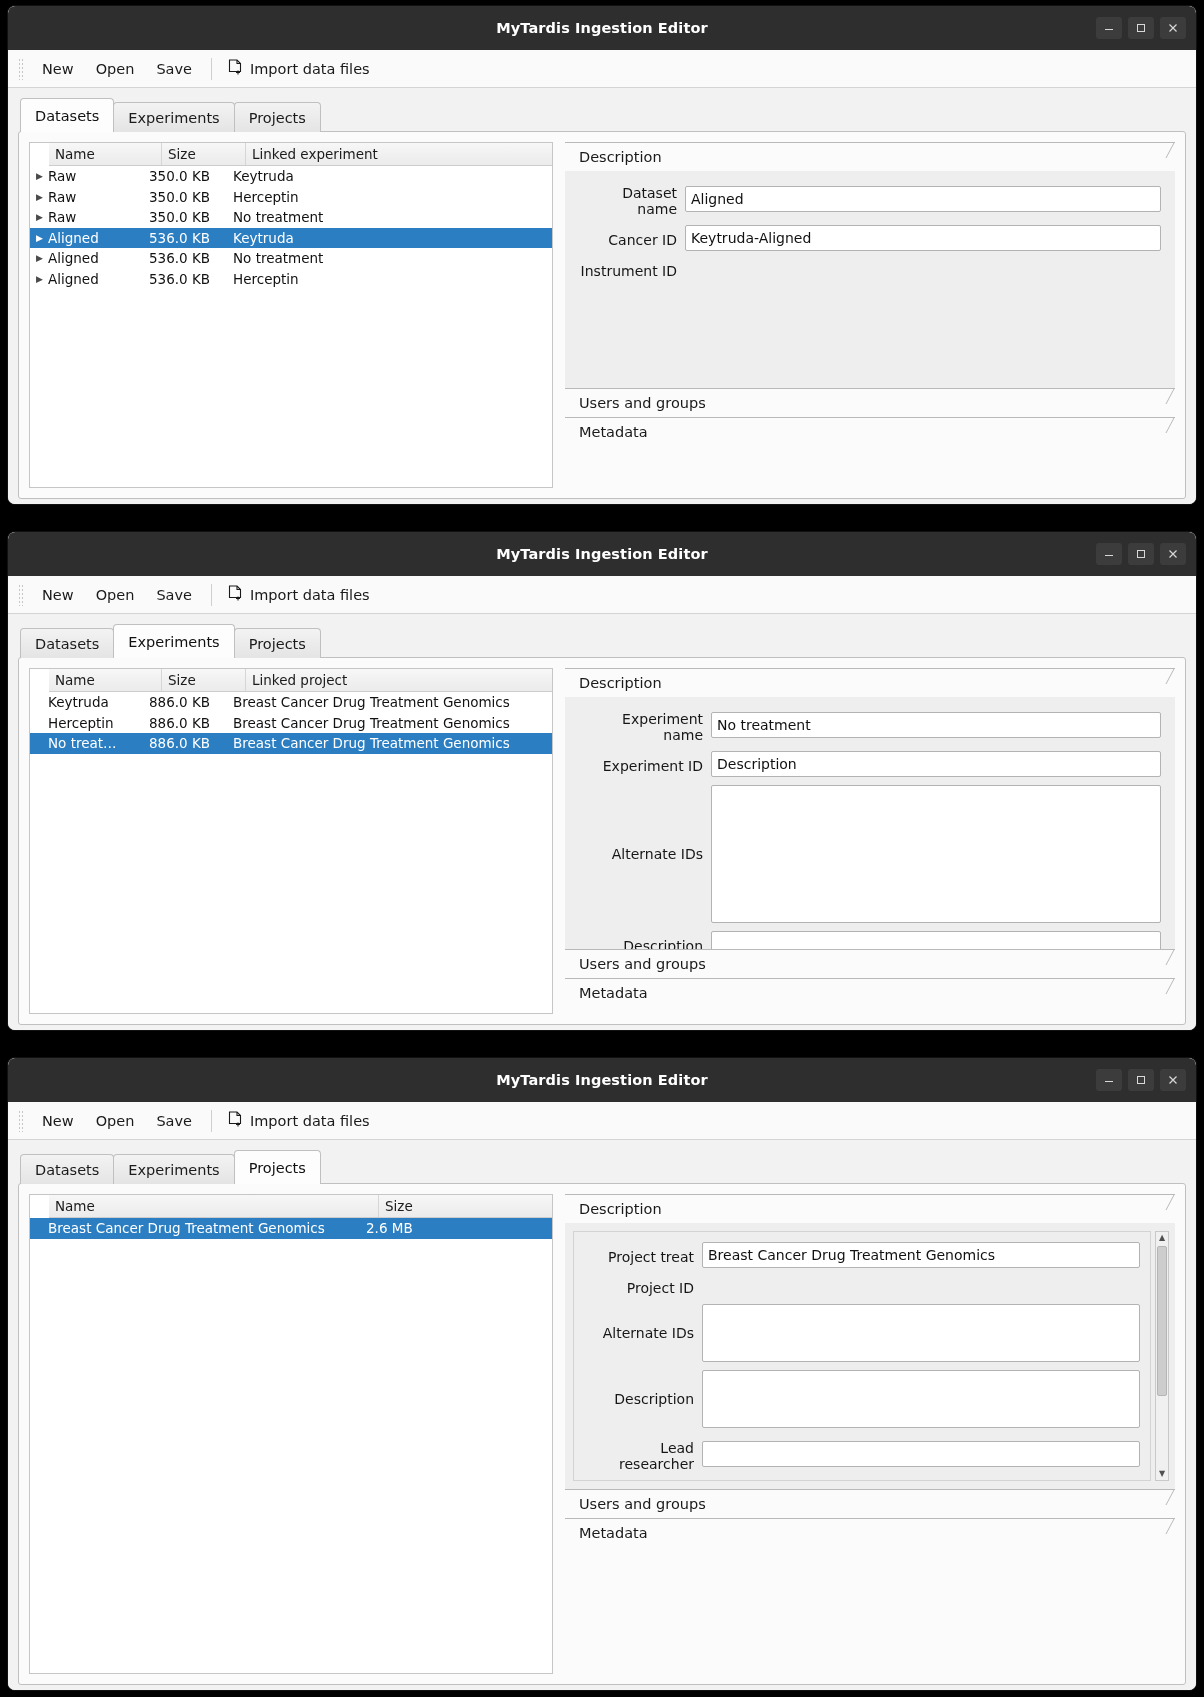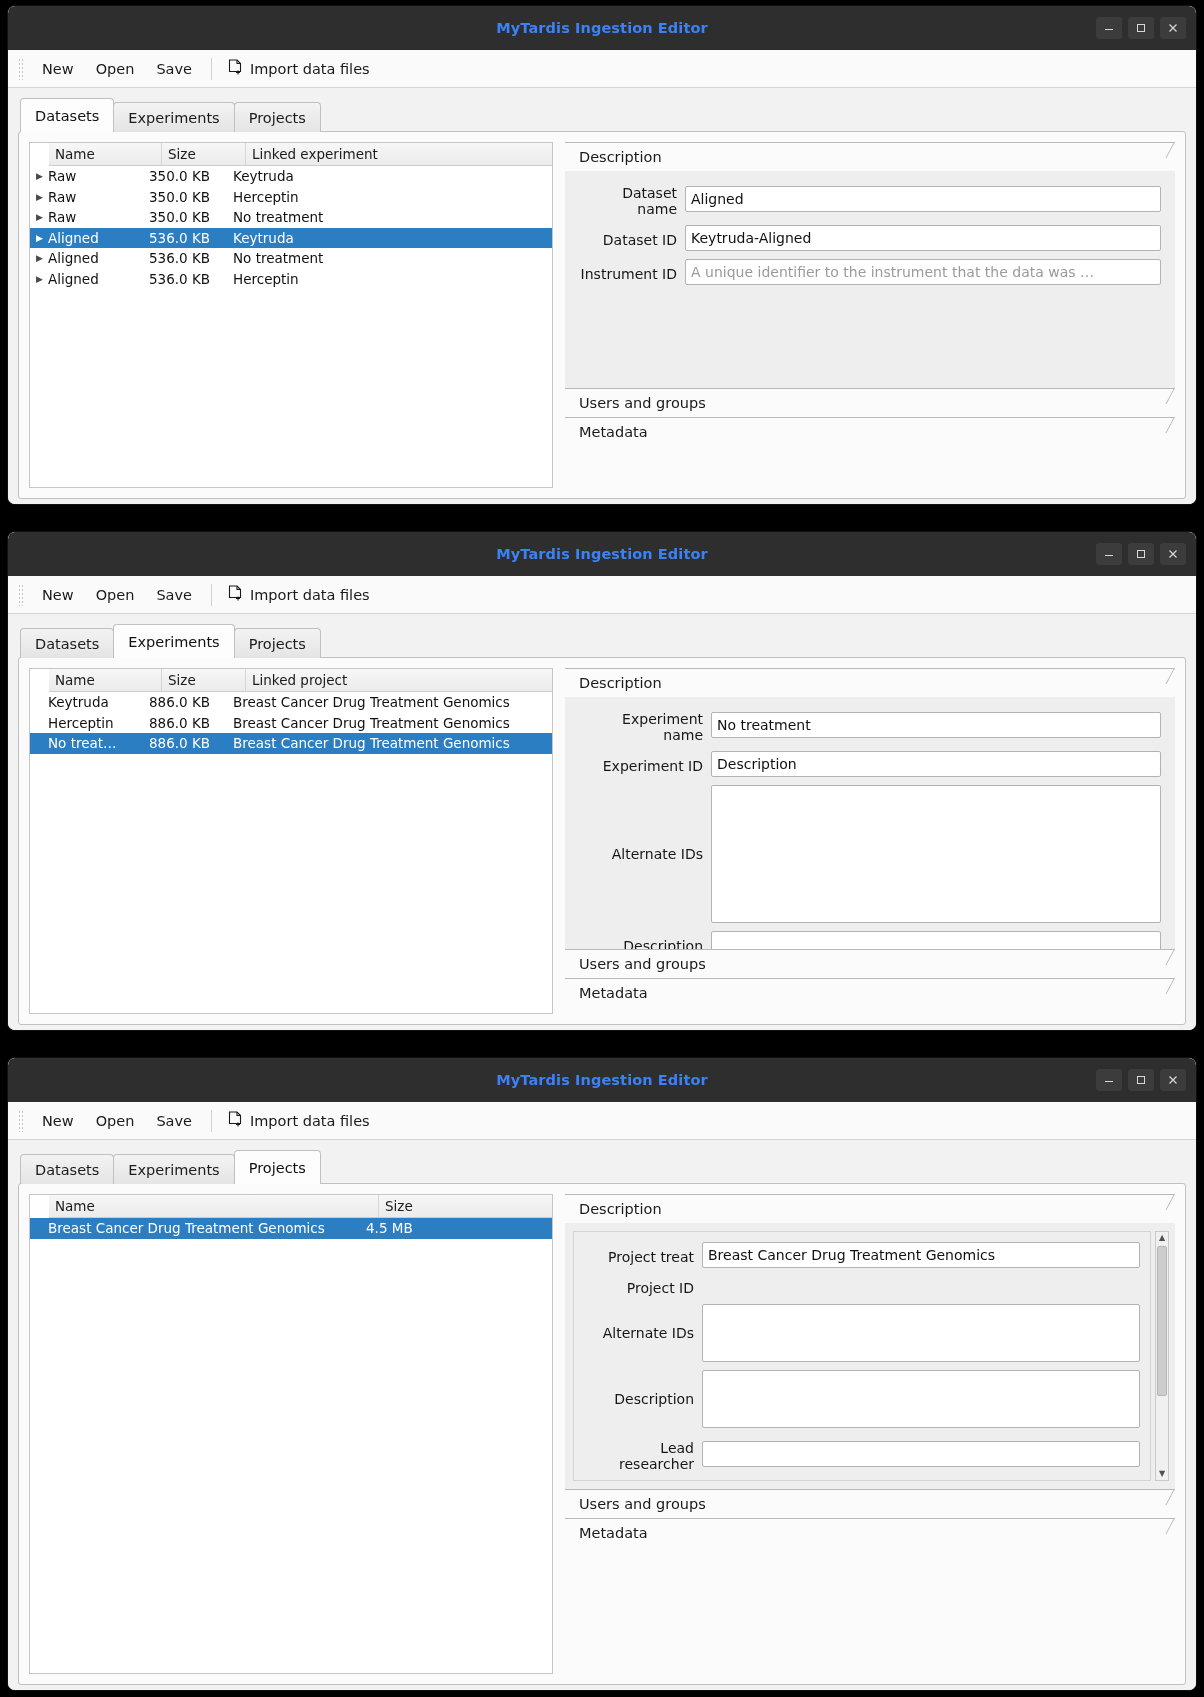--- a/index.html
+++ b/index.html
@@ -28,21 +28,21 @@
     height: 44px;
     background: #2e2e2e;
     display: flex;
     align-items: center;
     justify-content: center;
     position: relative;
     border-top-left-radius: 7px;
     border-top-right-radius: 7px;
   }
   .titlebar-title {
-    color: #3b82f6;
+    color: #ffffff;
     font-size: 14.5px;
     font-weight: bold;
     letter-spacing: 0.1px;
   }
   .win-buttons {
     position: absolute;
     right: 10px; top: 0; bottom: 0;
     display: flex; align-items: center; gap: 6px;
   }
   .win-btn {
@@ -385,30 +385,27 @@
         <div class="detail">
           <div class="section-header">Description</div>
           <div class="section-body" style="height:217px;">
             <div class="frow">
               <div class="flabel" style="width:98px">Dataset name</div>
               <div class="fctl">
                   <div class="tinput">Aligned</div>
                 </div>
             </div>
             <div class="frow">
-              <div class="flabel" style="width:98px">Dataset ID</div>
+              <div class="flabel" style="width:98px">Cancer ID</div>
               <div class="fctl">
                   <div class="tinput">Keytruda-Aligned</div>
                 </div>
             </div>
             <div class="frow">
               <div class="flabel" style="width:98px">Instrument ID</div>
-              <div class="fctl">
-                  <div class="tinput placeholder">A unique identifier to the instrument that the data was …</div>
-                </div>
             </div>
           </div>
           <div class="section-header">Users and groups</div>
           <div class="section-header">Metadata</div>
         </div>
 
       </div>
     </div>
   </div>
 
@@ -583,21 +580,21 @@
         <div class="treewrap" style="width:524px;">
           <div class="tree-head">
             <div class="th" style="width:330px">Name</div>
             <div class="th" style="flex:1">Size</div>
           </div>
           <div class="row selected">
             <div class="cell" style="width:330px">
                 <span class="arrow"></span>
                 <span>Breast Cancer Drug Treatment Genomics</span>
               </div>
-            <div class="cell" style="flex:1">4.5 MB</div>
+            <div class="cell" style="flex:1">2.6 MB</div>
           </div>
         </div>
 
         <div class="detail">
           <div class="section-header">Description</div>
           <div class="section-body scrollhost" style="height:266px; padding:8px 6px 8px 8px;">
             <div style="flex:1 1 auto; min-width:0; background:#eeeeee; border:1px solid #d3d3d3; padding:10px 10px 0 10px; overflow:hidden;">
               <div class="frow">
                 <div class="flabel" style="width:110px">Project treat</div>
                 <div class="fctl">

